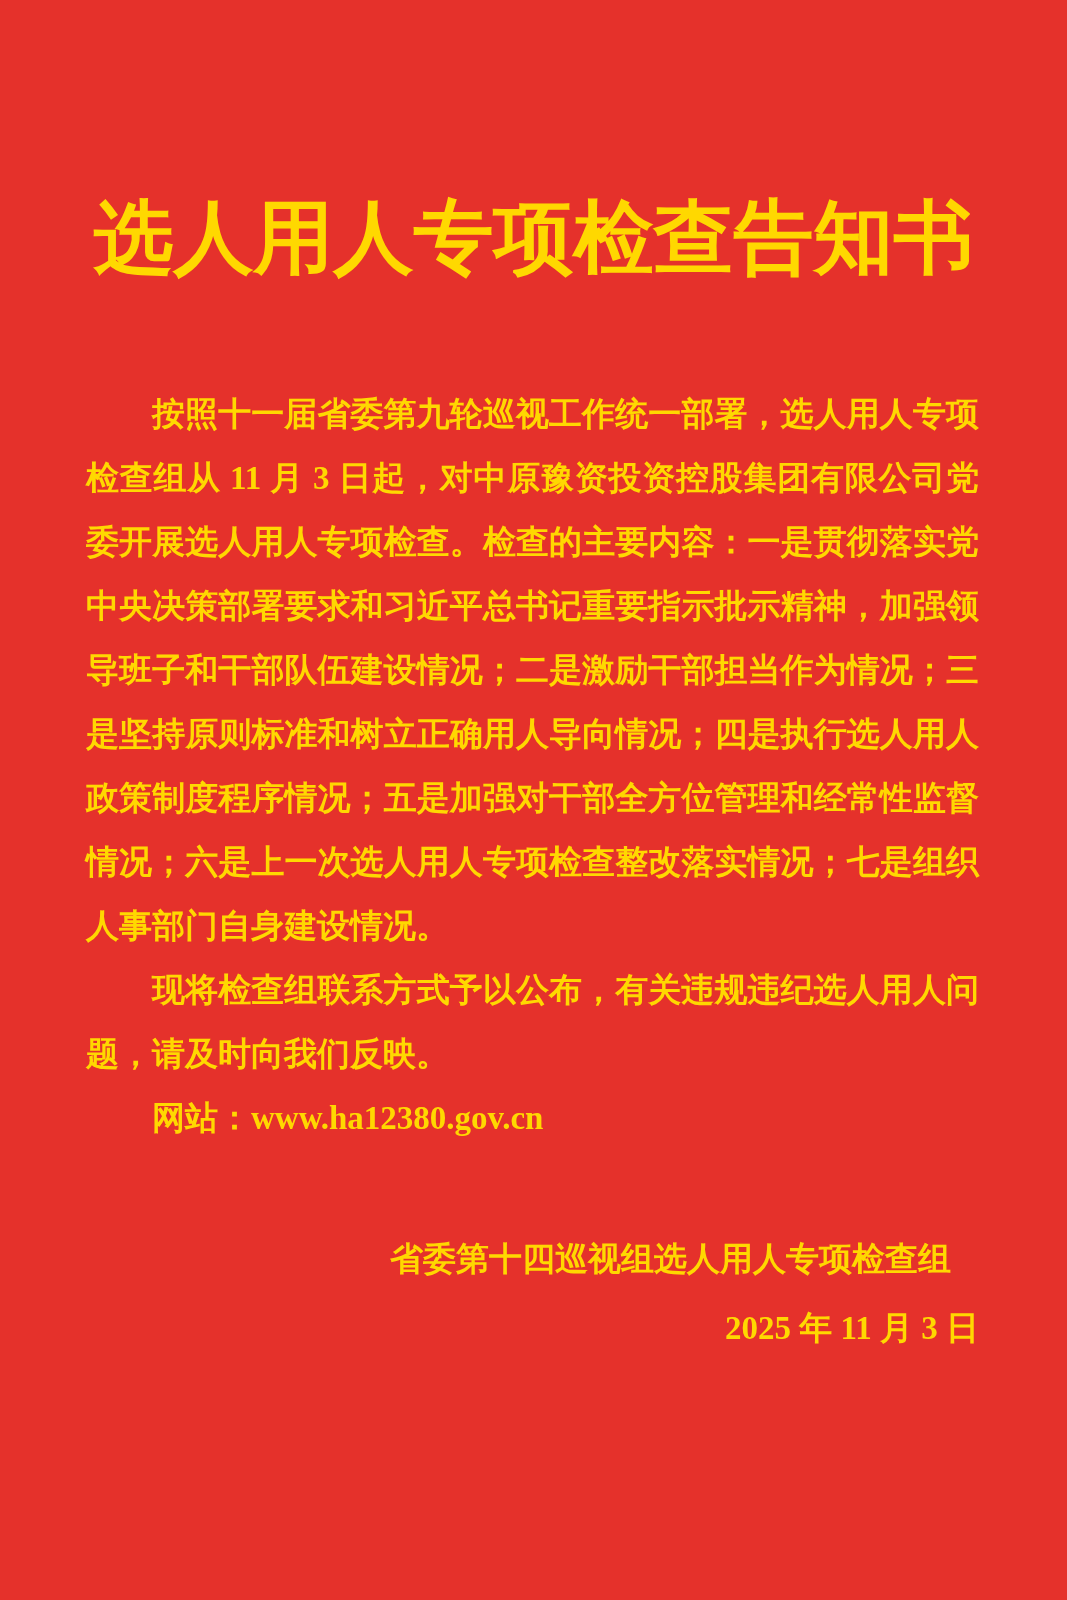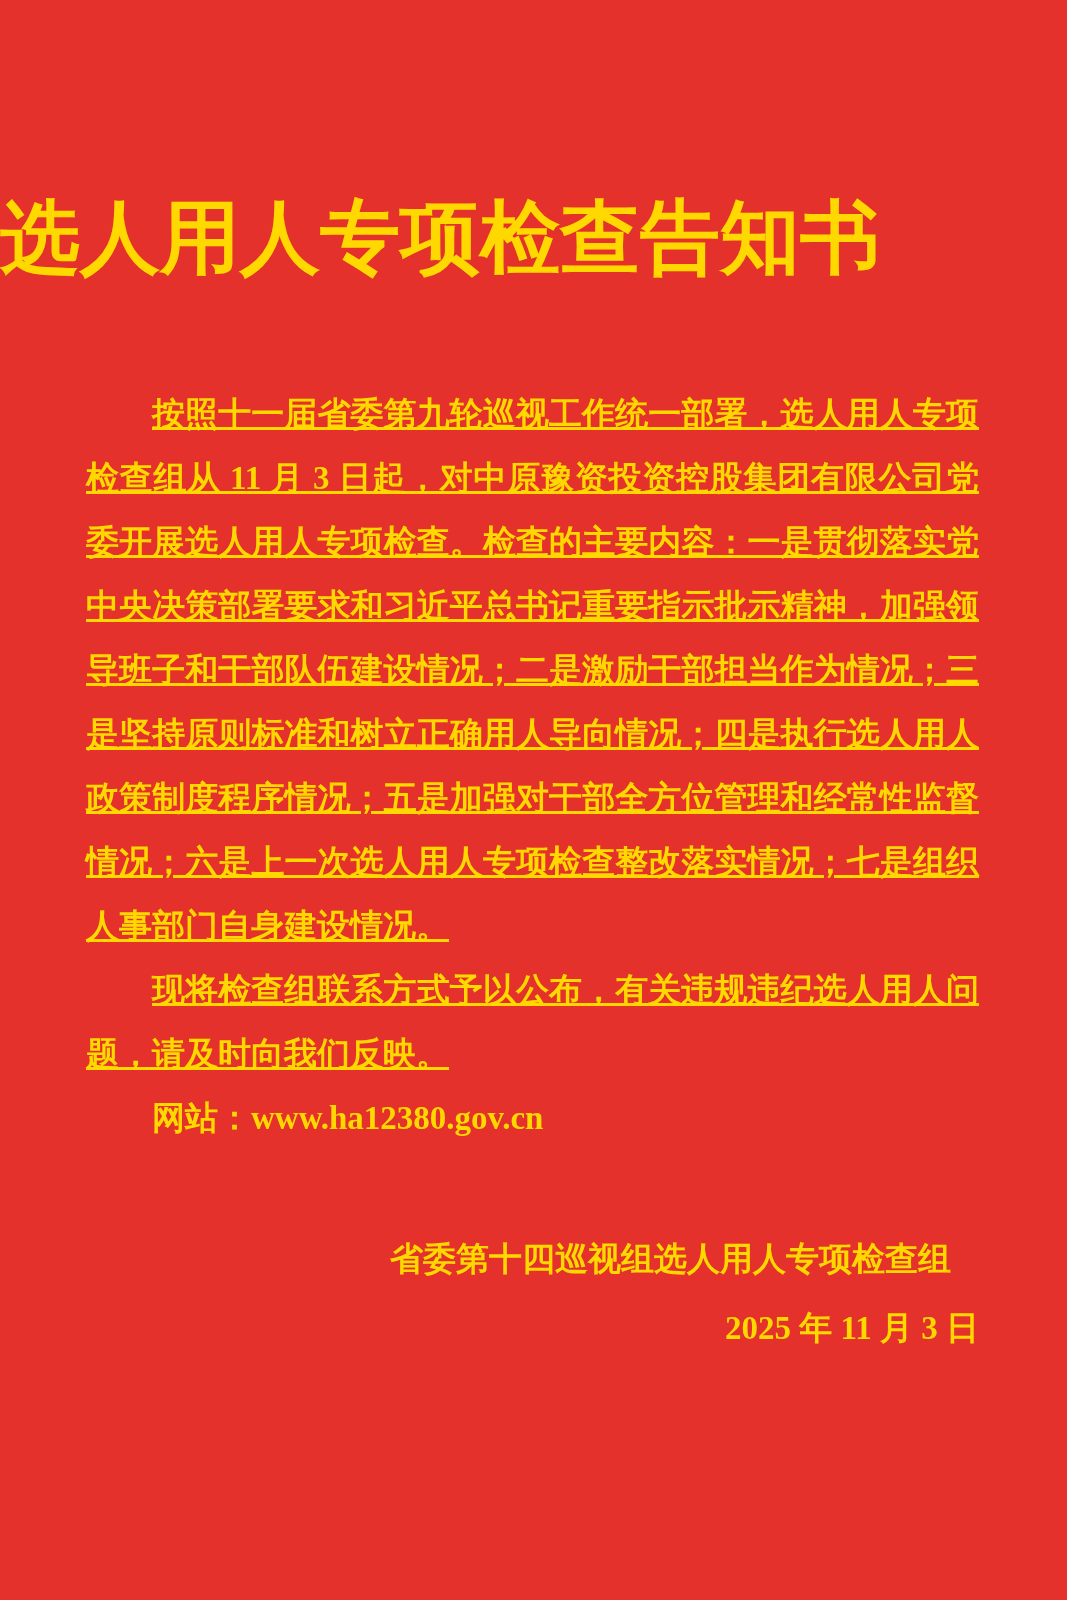--- a/index.html
+++ b/index.html
@@ -12,37 +12,37 @@
     font-weight: bold;
     overflow: hidden;
   }
   .page {
     position: relative;
     width: 1067px;
     height: 1600px;
   }
   .title {
     margin: 190px 0 0 0;
+    text-align: center;
     font-size: 80px;
     line-height: 96px;
     font-weight: bold;
     white-space: nowrap;
   }
   .body-block {
     margin: 96px 88px 0 86px;
     width: 893px;
     font-size: 33px;
     line-height: 64px;
   }
   .para {
     margin: 0;
     text-align: justify;
     text-justify: inter-ideograph;
     text-indent: 2em;
-    text-decoration: underline;
   }
   .contact-line {
     margin: 0;
     text-indent: 2em;
     white-space: nowrap;
   }
   .signature {
     margin-top: 77px;
     padding-right: 116px;
     text-align: right;

